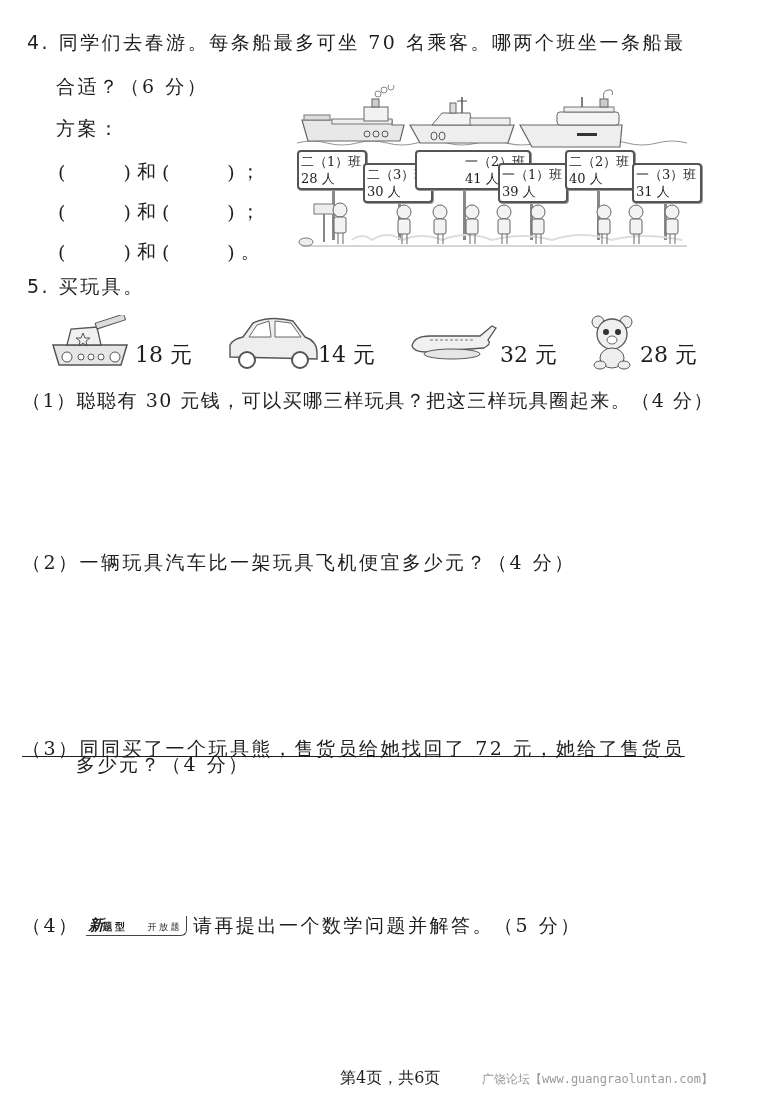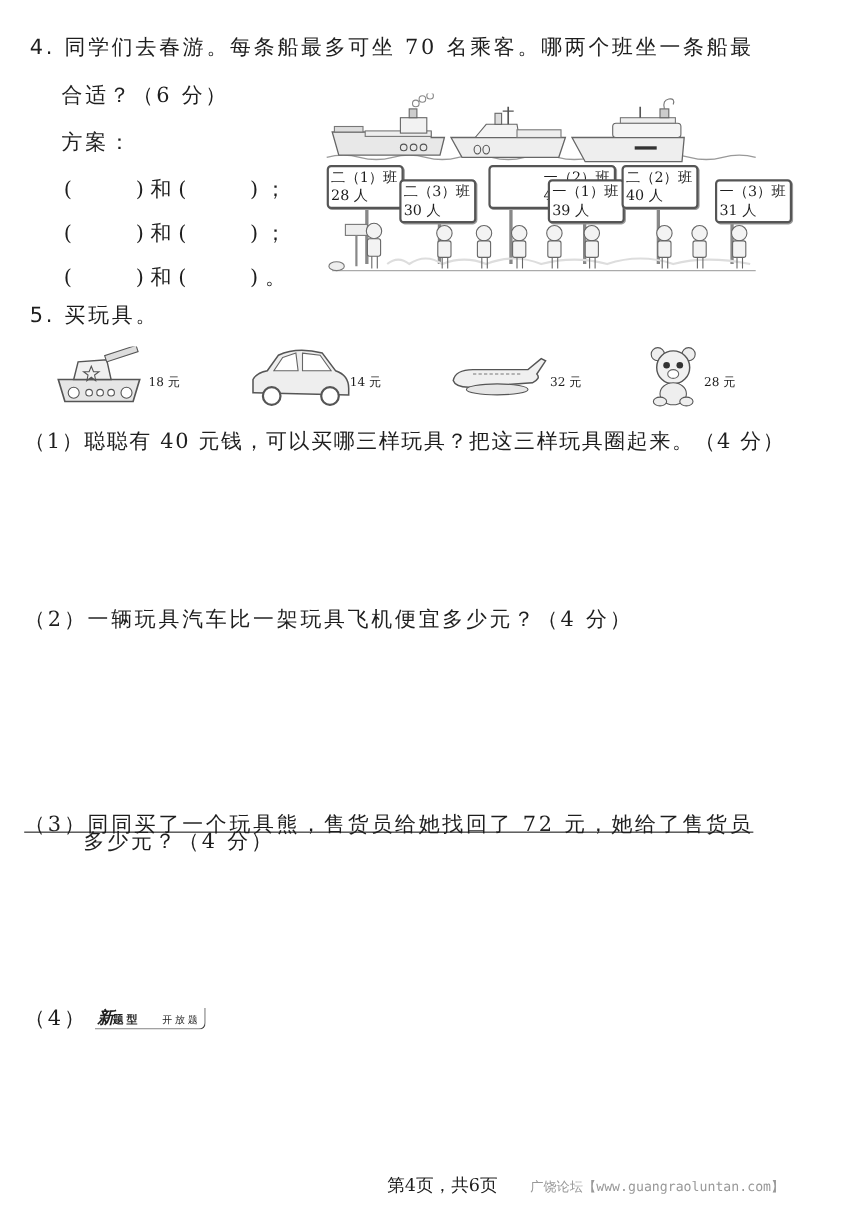--- a/index.html
+++ b/index.html
@@ -10,21 +10,21 @@
   .abs { position: absolute; }
   .qtext { font-size: 19px; letter-spacing: 2.5px; white-space: nowrap; }
   .qnum { font-family: "DejaVu Sans", "Liberation Sans", sans-serif; font-size: 19px; }
   .blank-line { font-size: 19px; white-space: nowrap; display: flex; align-items: center; }
   .slot { display: inline-block; width: 50px; }
   .sign {
     position: absolute; background: #fff; border: 2px solid #555; border-radius: 4px;
     box-shadow: 1px 1px 0 #999; font-size: 13px; line-height: 17px; padding: 1px 2px;
   }
   .pole { position: absolute; width: 3px; background: #888; }
-  .toy-price { font-size: 11px; position: absolute; }
+  .toy-price { font-size: 22px; position: absolute; }
   .badge-new {
     display: inline-flex; align-items: baseline; font-family: "DejaVu Sans", "Liberation Sans", sans-serif;
     border-bottom: 1px solid #444; border-right: 1px solid #444; border-radius: 0 0 6px 0; padding: 0 4px 0 3px; margin: 0 6px;
   }
   .badge-new .b1 { font-weight: bold; font-style: italic; font-size: 15px; letter-spacing: -1px; }
   .badge-new .b2 { font-weight: bold; font-size: 10px; }
   .badge-new .b3 { font-size: 9px; margin-left: 20px; }
   .footer { font-size: 16px; }
   .watermark { font-family: "DejaVu Sans Mono", "Liberation Mono", monospace; font-size: 12px; color: #999; }
 </style>
@@ -102,36 +102,36 @@
 <div class="sign" style="left:297px; top:150px; width:62px;">
   <div>二（1）班</div>
   <div>28 人</div>
 </div>
 <div class="pole" style="left:398px; top:200px; height:40px;"></div>
 <div class="sign" style="left:363px; top:163px; width:62px;">
   <div>二（3）班</div>
   <div>30 人</div>
 </div>
 <div class="pole" style="left:463px; top:190px; height:50px;"></div>
-<div class="sign" style="left:444px; top:150px; width:62px;padding-left:48px;">
+<div class="sign" style="left:415px; top:150px; width:62px;padding-left:48px;">
   <div>一（2）班</div>
   <div>41 人</div>
 </div>
 <div class="pole" style="left:530px; top:200px; height:40px;"></div>
 <div class="sign" style="left:498px; top:163px; width:62px;">
   <div>一（1）班</div>
   <div>39 人</div>
 </div>
 <div class="pole" style="left:597px; top:190px; height:50px;"></div>
 <div class="sign" style="left:565px; top:150px; width:62px;">
   <div>二（2）班</div>
   <div>40 人</div>
 </div>
 <div class="pole" style="left:664px; top:200px; height:40px;"></div>
-<div class="sign" style="left:632px; top:163px; width:62px;margin-left:18px;">
+<div class="sign" style="left:632px; top:163px; width:62px;">
   <div>一（3）班</div>
   <div>31 人</div>
 </div>
 
 <div class="abs" style="left:292px; top:200px;">
   <svg width="400" height="52">
     <line x1="10" y1="46" x2="395" y2="46" stroke="#aaa" stroke-width="1"></line>
     <path d="M60 40 Q 70 32 80 40 Q 95 30 110 40 Q 130 32 150 40 Q 175 30 200 40 Q 230 32 260 40 Q 290 30 320 40 Q 350 32 390 40" fill="none" stroke="#ddd" stroke-width="2"></path>
     <rect x="22" y="4" width="20" height="10" fill="#eee" stroke="#777"></rect>
     <line x1="32" y1="14" x2="32" y2="42" stroke="#888" stroke-width="2"></line>
@@ -225,28 +225,29 @@
     <circle cx="18" cy="18" r="3" fill="#333"></circle>
       <circle cx="30" cy="18" r="3" fill="#333"></circle>
     <ellipse cx="24" cy="26" rx="5" ry="4" fill="#fff" stroke="#666"></ellipse>
     <ellipse cx="24" cy="44" rx="12" ry="10" fill="#eee" stroke="#555"></ellipse>
     <ellipse cx="12" cy="51" rx="6" ry="4" fill="#eee" stroke="#555"></ellipse>
     <ellipse cx="36" cy="51" rx="6" ry="4" fill="#eee" stroke="#555"></ellipse>
   </svg>
 </div>
 <div class="toy-price" style="left:640px; top:340px;">28 元</div>
 
-<div class="abs qtext" style="left:22px; top:388px; letter-spacing:1.5px;">（1）聪聪有 40 元钱，可以买哪三样玩具？把这三样玩具圈起来。（4 分）</div>
+<div class="abs qtext" style="left:22px; top:388px; letter-spacing:1.5px;">（1）聪聪有 30 元钱，可以买哪三样玩具？把这三样玩具圈起来。（4 分）</div>
 <div class="abs qtext" style="left:22px; top:550px;">（2）一辆玩具汽车比一架玩具飞机便宜多少元？（4 分）</div>
 <div class="abs qtext" style="left:22px; top:736px;text-decoration:underline;">（3）同同买了一个玩具熊，售货员给她找回了 72 元，她给了售货员</div>
 <div class="abs qtext" style="left:76px; top:752px;">多少元？（4 分）</div>
 
 <div class="abs qtext" style="left:22px; top:913px; display:flex; align-items:center;">
   <span>（4）</span>
   <span class="badge-new">
     <span class="b1">新</span>
     <span class="b2">题型</span>
     <span class="b3">开放题</span>
   </span>
-</div>
-
-<div class="abs footer" style="left:340px; top:1068px;margin-left:12px;">第4页，共6页</div>
+  <span>请再提出一个数学问题并解答。（5 分）</span>
+</div>
+
+<div class="abs footer" style="left:340px; top:1068px;">第4页，共6页</div>
 <div class="abs watermark" style="left:482px; top:1071px;">广饶论坛【www.guangraoluntan.com】</div>
 
 </body></html>

